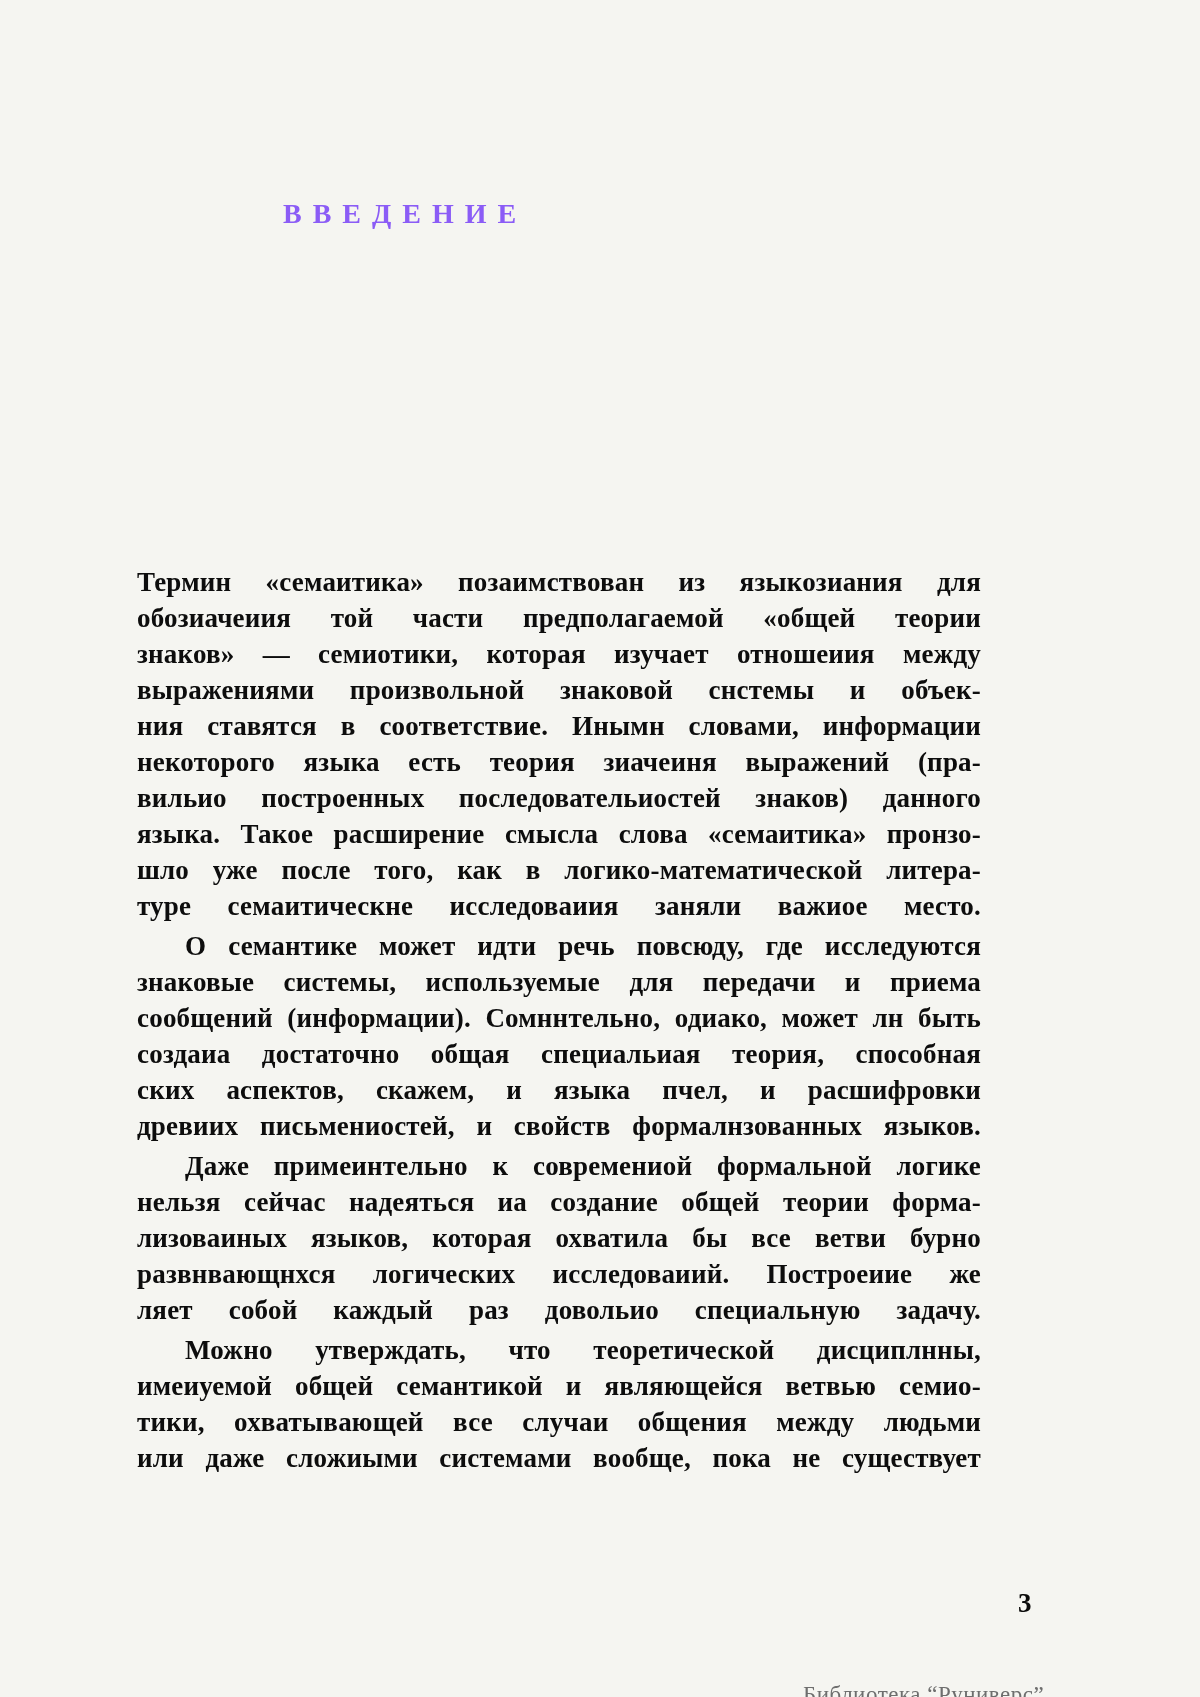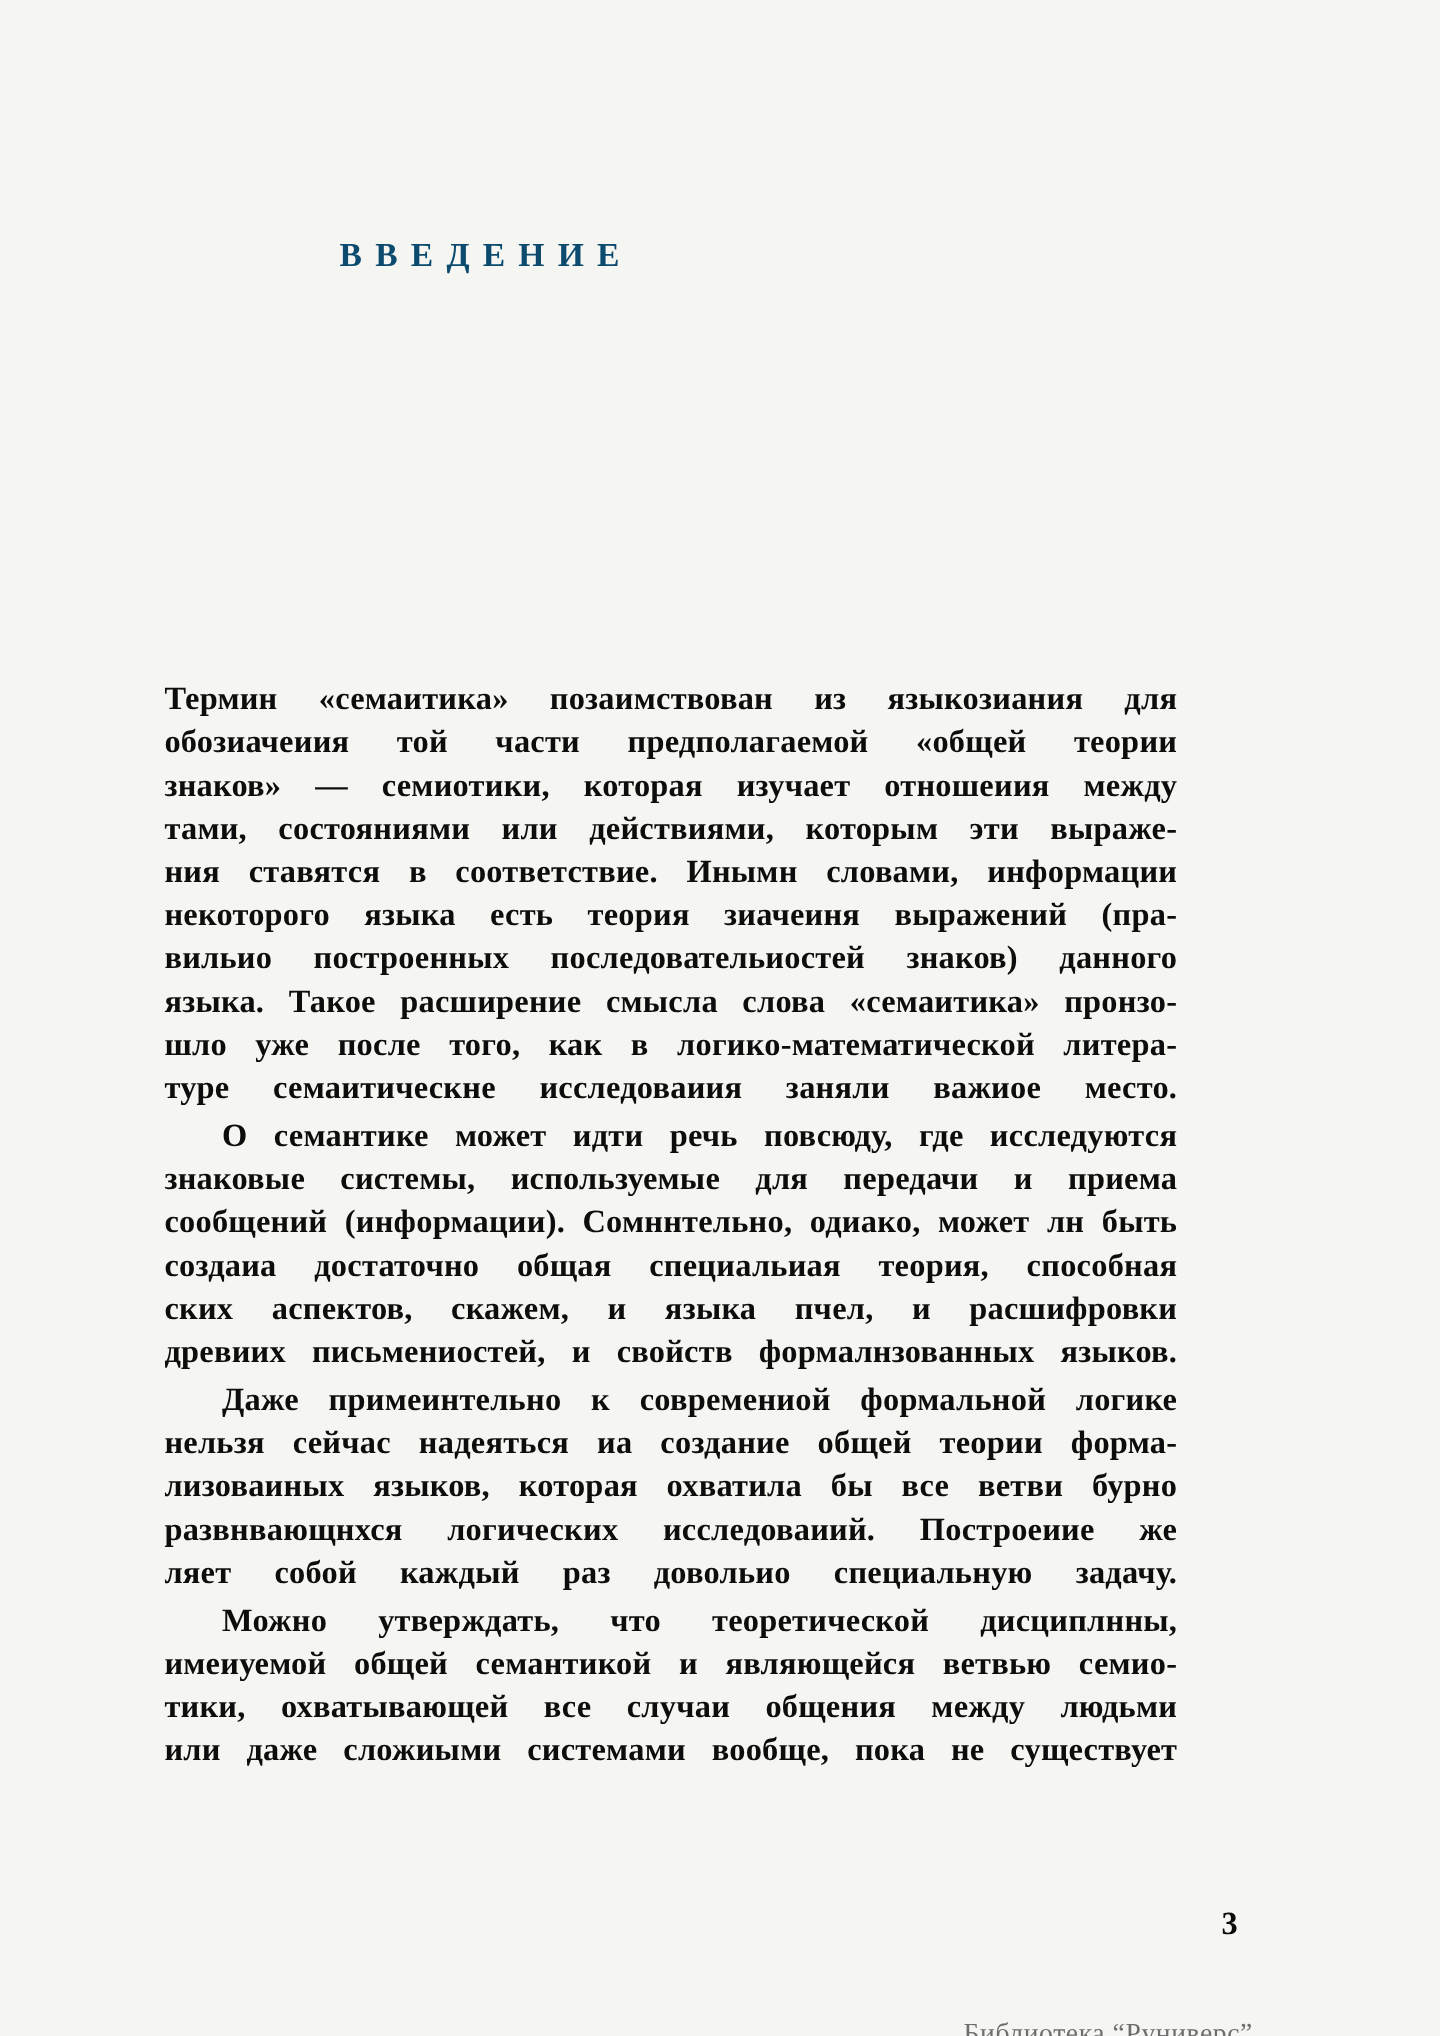--- a/index.html
+++ b/index.html
@@ -19,21 +19,21 @@
     position: absolute;
     inset: 0;
   }
   .section-title {
     position: absolute;
     left: 283px;
     top: 198px;
     font-size: 28px;
     font-weight: bold;
     letter-spacing: 11px;
-    color: #0c4a6e;
+    color: #8b5cf6;
     white-space: nowrap;
   }
   .text-block {
     position: absolute;
     left: 133px;
     top: 560px;
     width: 852px;
   }
   .paragraph {
     margin: 4px;
@@ -74,21 +74,21 @@
 
 <div class="scan-page">
 
   <div class="section-title">ВВЕДЕНИЕ</div>
 
   <div class="text-block">
       <div class="paragraph">
         <div class="line">Термин «семаитика» позаимствован из языкозиания для</div>
         <div class="line">обозиачеиия той части предполагаемой «общей теории</div>
         <div class="line">знаков» — семиотики, которая изучает отношеиия между</div>
-        <div class="line">тами, состояниями или действиями, которым эти выраже-</div>
+        <div class="line">выражениями произвольной знаковой снстемы и объек-</div>
         <div class="line">ния ставятся в соответствие. Инымн словами, информации</div>
         <div class="line">некоторого языка есть теория зиачеиня выражений (пра-</div>
         <div class="line">вильио построенных последовательиостей знаков) данного</div>
         <div class="line">языка. Такое расширение смысла слова «семаитика» пронзо-</div>
         <div class="line">шло уже после того, как в логико-математической литера-</div>
         <div class="line">туре семаитическне исследоваиия заняли важиое место.</div>
       </div>
       <div class="paragraph">
         <div class="line indent">О семантике может идти речь повсюду, где исследуются</div>
         <div class="line">знаковые системы, используемые для передачи и приема</div>

